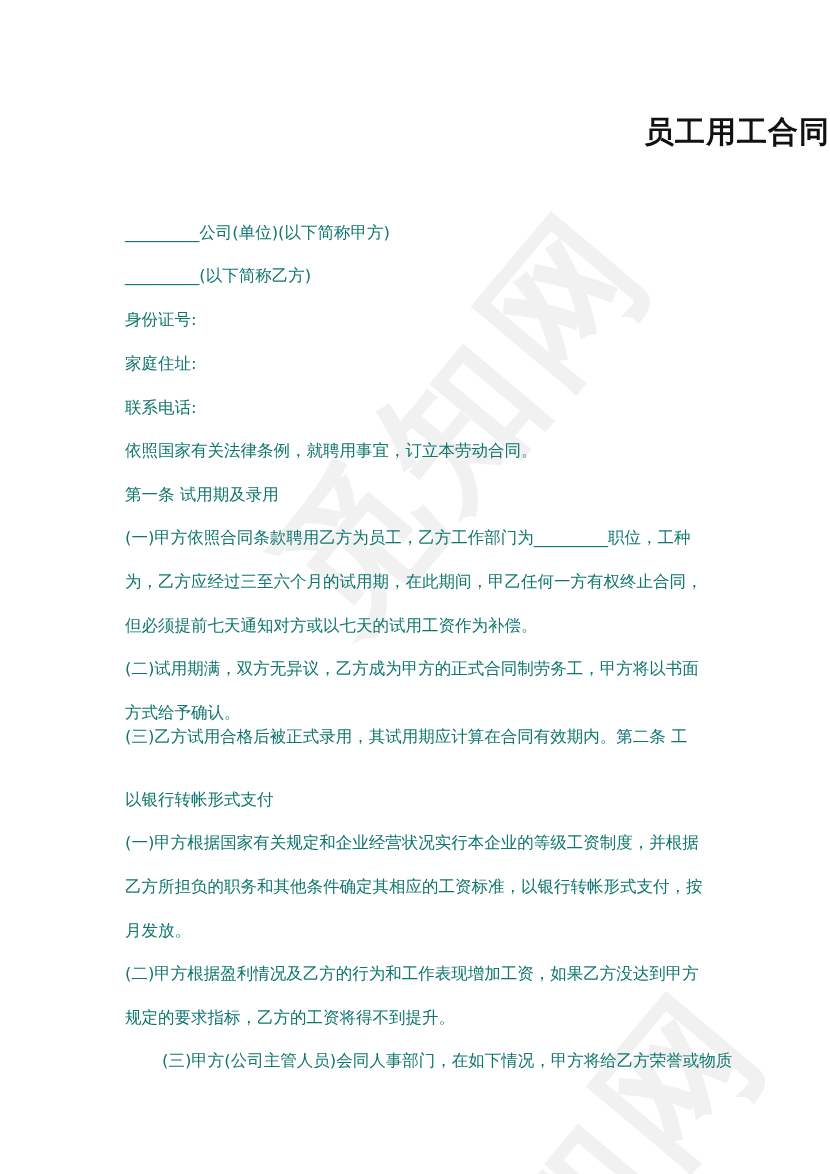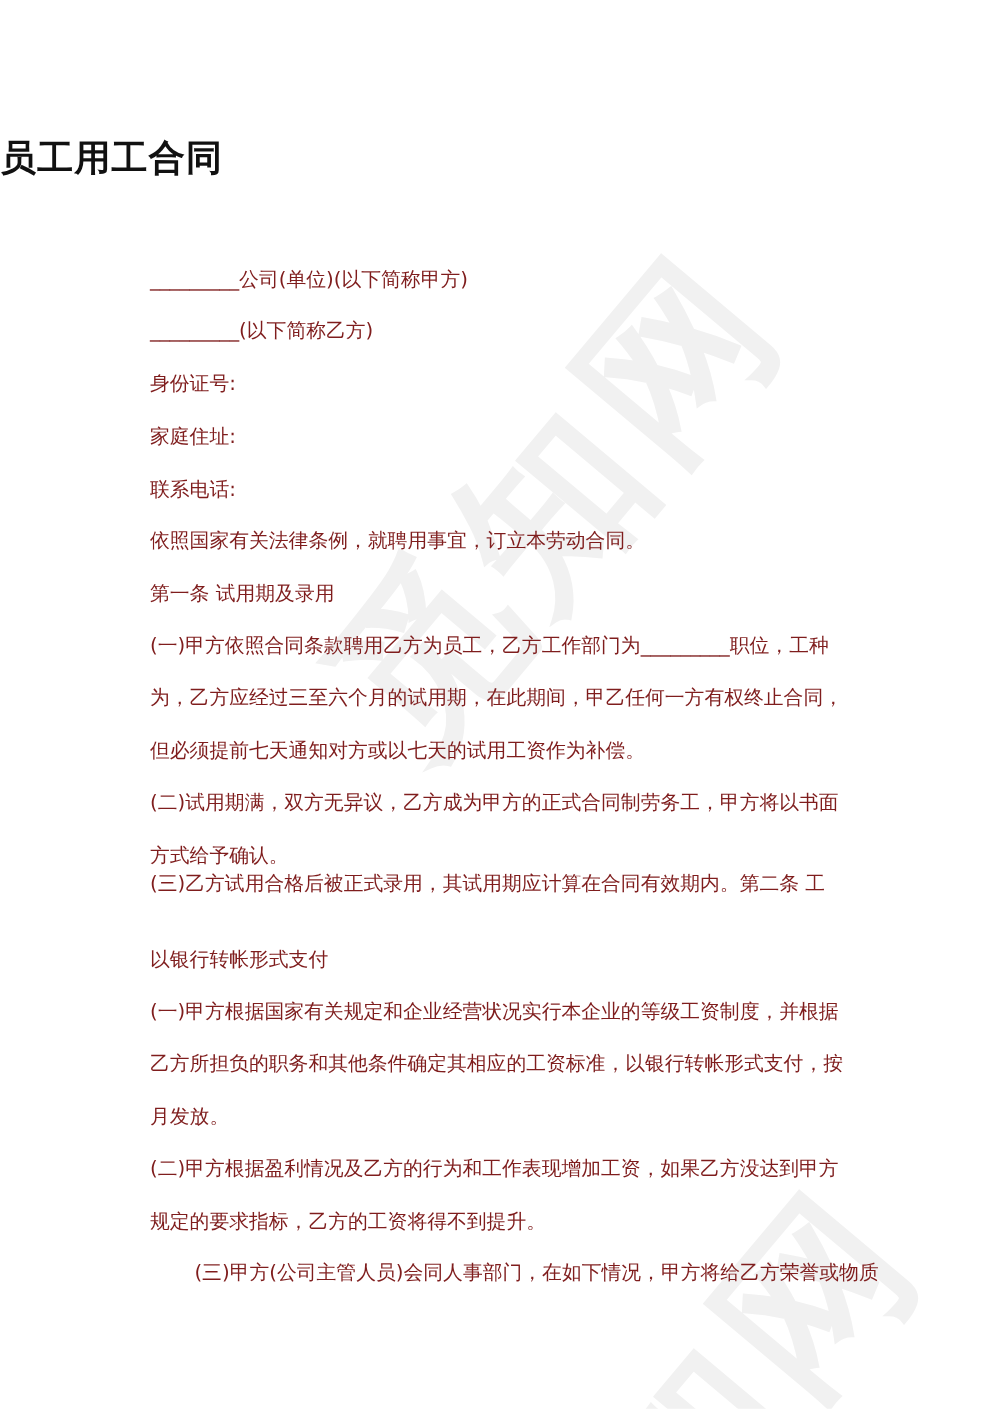--- a/index.html
+++ b/index.html
@@ -4,24 +4,24 @@
 <style>
   html, body { margin: 0; padding: 0; background: #ffffff; }
   body { width: 830px; height: 1174px; position: relative; overflow: hidden;
          font-family: "DejaVu Sans", "Liberation Sans", sans-serif; color: #1a1a1a; }
   .watermark { position: absolute; color: #f1f1f1; font-weight: bold; font-size: 150px;
                transform: rotate(-50deg); white-space: nowrap; z-index: 0; letter-spacing: 10px;
                font-family: "DejaVu Sans", sans-serif; }
   .wm1 { left: 225px; top: 320px; }
   .wm2 { left: 340px; top: 1100px; }
   .page { position: relative; z-index: 1; }
-  .title { position: absolute; left: 0; width: 830px; top: 112px; text-align: left;
+  .title { position: absolute; left: 0; width: 830px; top: 112px; text-align: right;
            font-family: "DejaVu Serif", "Liberation Serif", serif; font-weight: bold;
            font-size: 30px; letter-spacing: 1px; color: #111; }
-  .line { position: absolute; left: 125px; font-size: 16.5px; white-space: nowrap; color: #7f1d1d; }
+  .line { position: absolute; left: 125px; font-size: 16.5px; white-space: nowrap; color: #0f766e; }
 </style>
 </head>
 <body>
 
 <div class="watermark wm1">觅知网</div>
 <div class="watermark wm2">觅知网</div>
 
 <div class="page">
   <div class="title">员工用工合同</div>
   <div id="lines">

